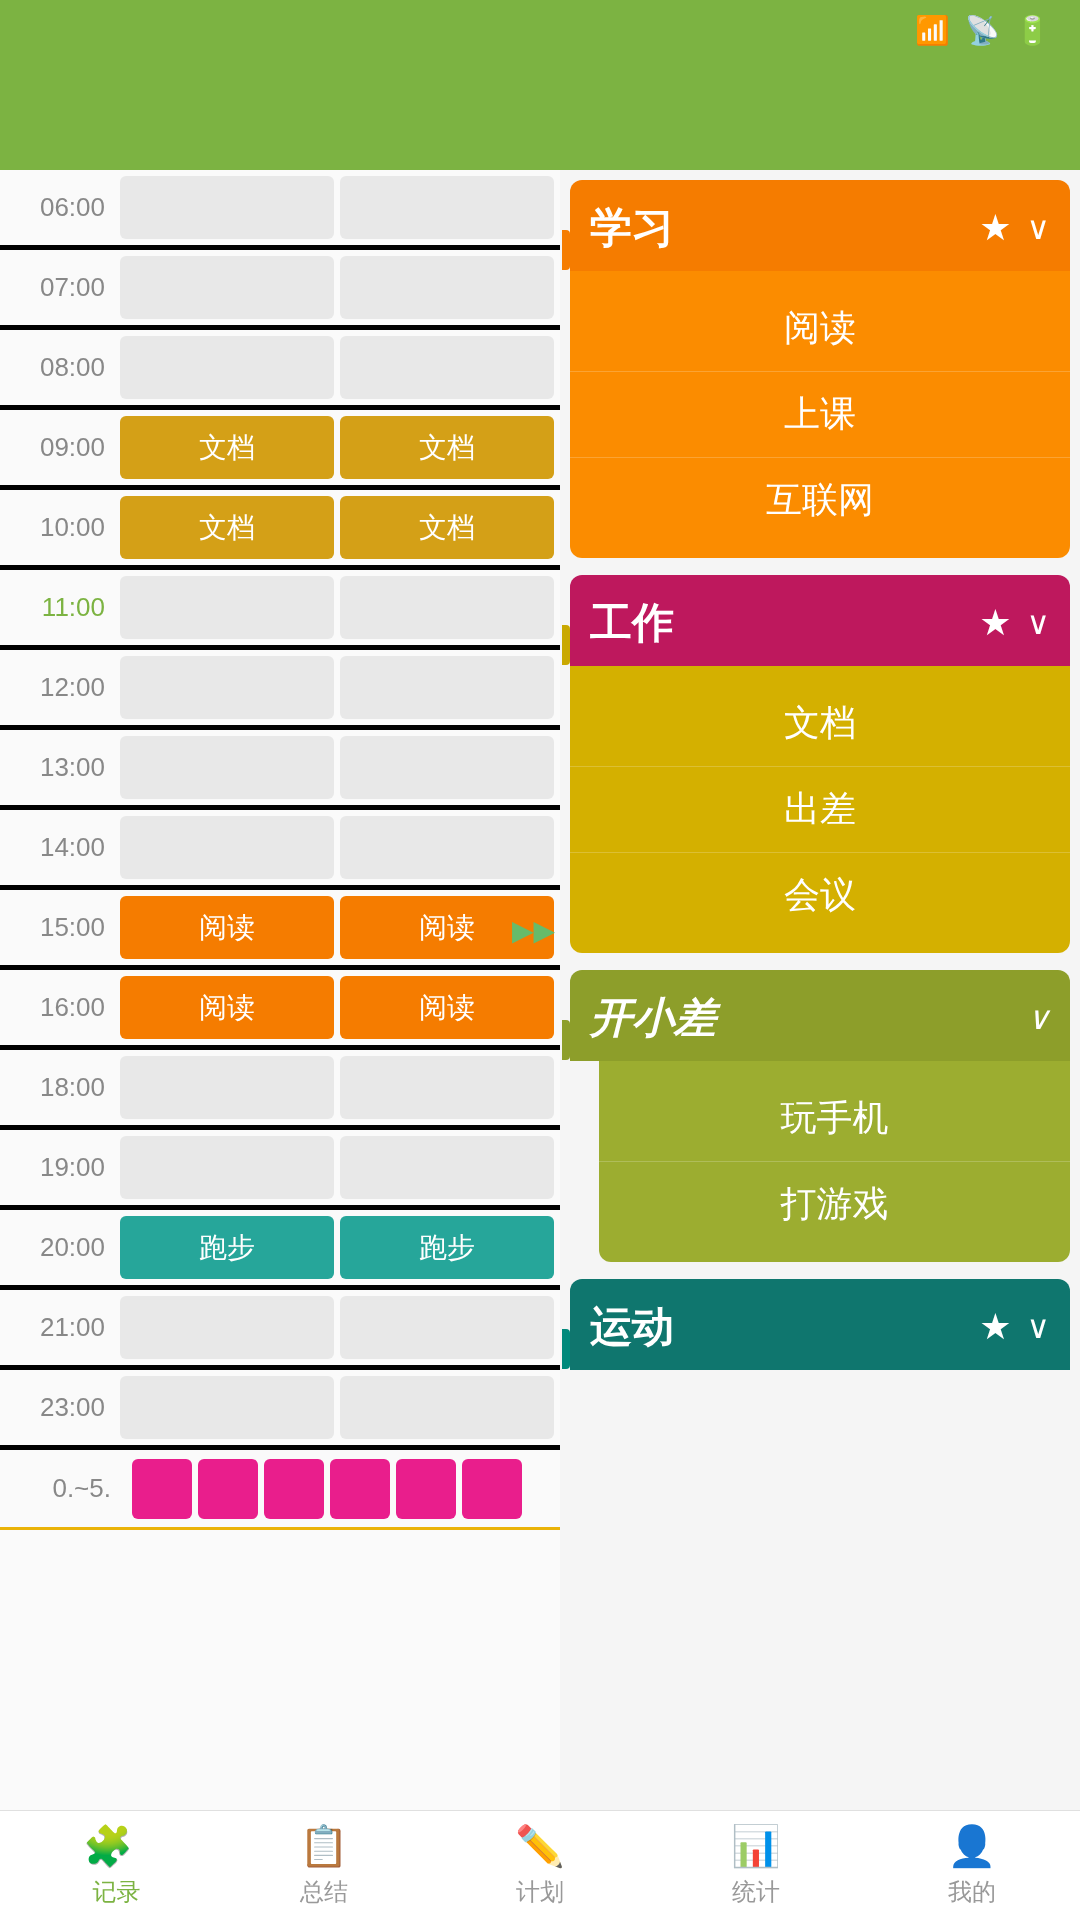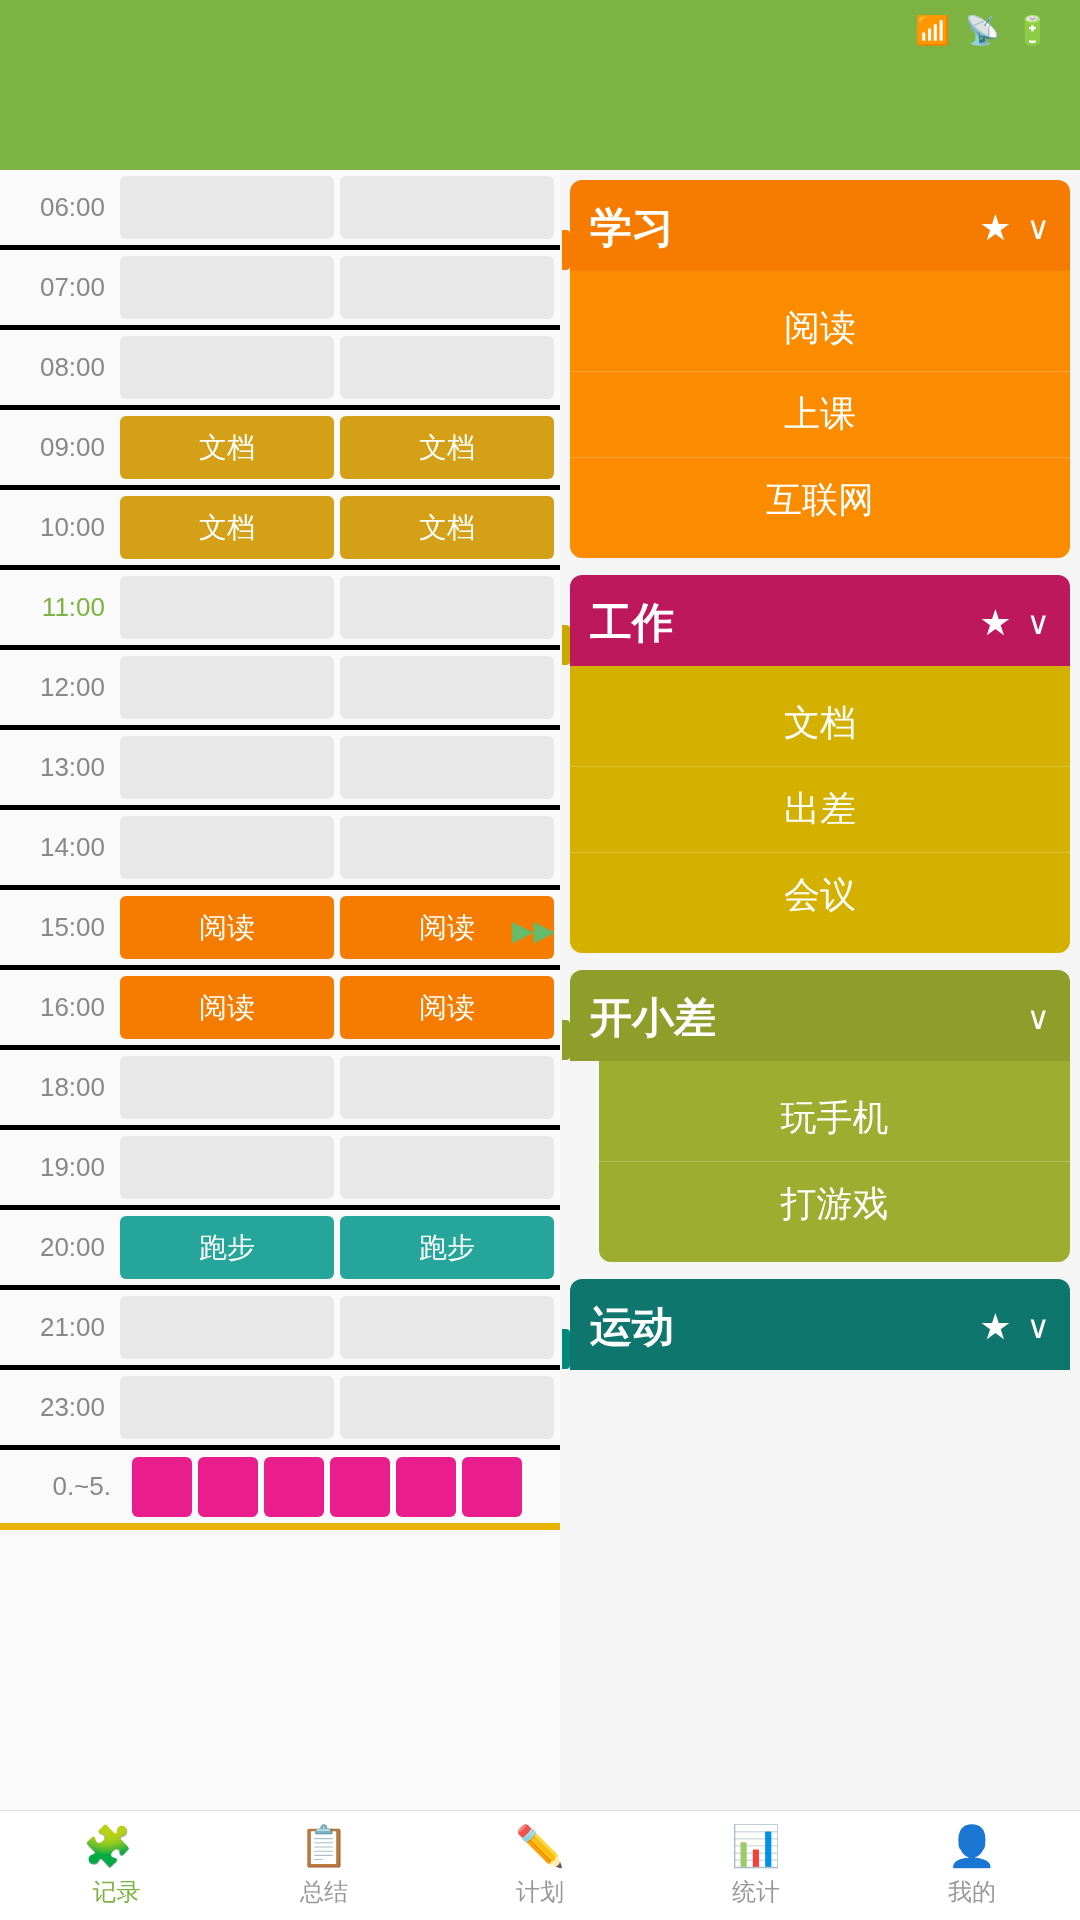--- a/index.html
+++ b/index.html
@@ -138,21 +138,21 @@
     }
 
     
     .bottom-row {
       display: flex;
       height: 80px;
       align-items: center;
       padding: 6px;
       gap: 6px;
       background: #fafafa;
-      border-bottom: 7px solid #eab308;
+      border-bottom: 3px solid #eab308;
     }
     .bottom-label {
       width: 120px;
       text-align: right;
       padding-right: 15px;
       font-size: 26px;
       color: #888;
       flex-shrink: 0;
     }
     .pink-square {
@@ -190,21 +190,21 @@
     .category-header {
       display: flex;
       align-items: center;
       justify-content: space-between;
       padding: 20px 20px 15px 20px;
       border-radius: 12px 12px 0 0;
       text-align: right;
     }
     .category-header.orange { background: #f57c00; }
     .category-header.yellow { background: #c9a800; }
-    .category-header.olive { background: #8d9e2a; }
+    .category-header.olive { background: #8d9e2a; font-style: italic; }
     .category-header.teal { background: #00897b; }
 
     .category-title {
       font-size: 42px;
       color: white;
       font-weight: bold;
     }
     .category-icons {
       display: flex;
       gap: 15px;

